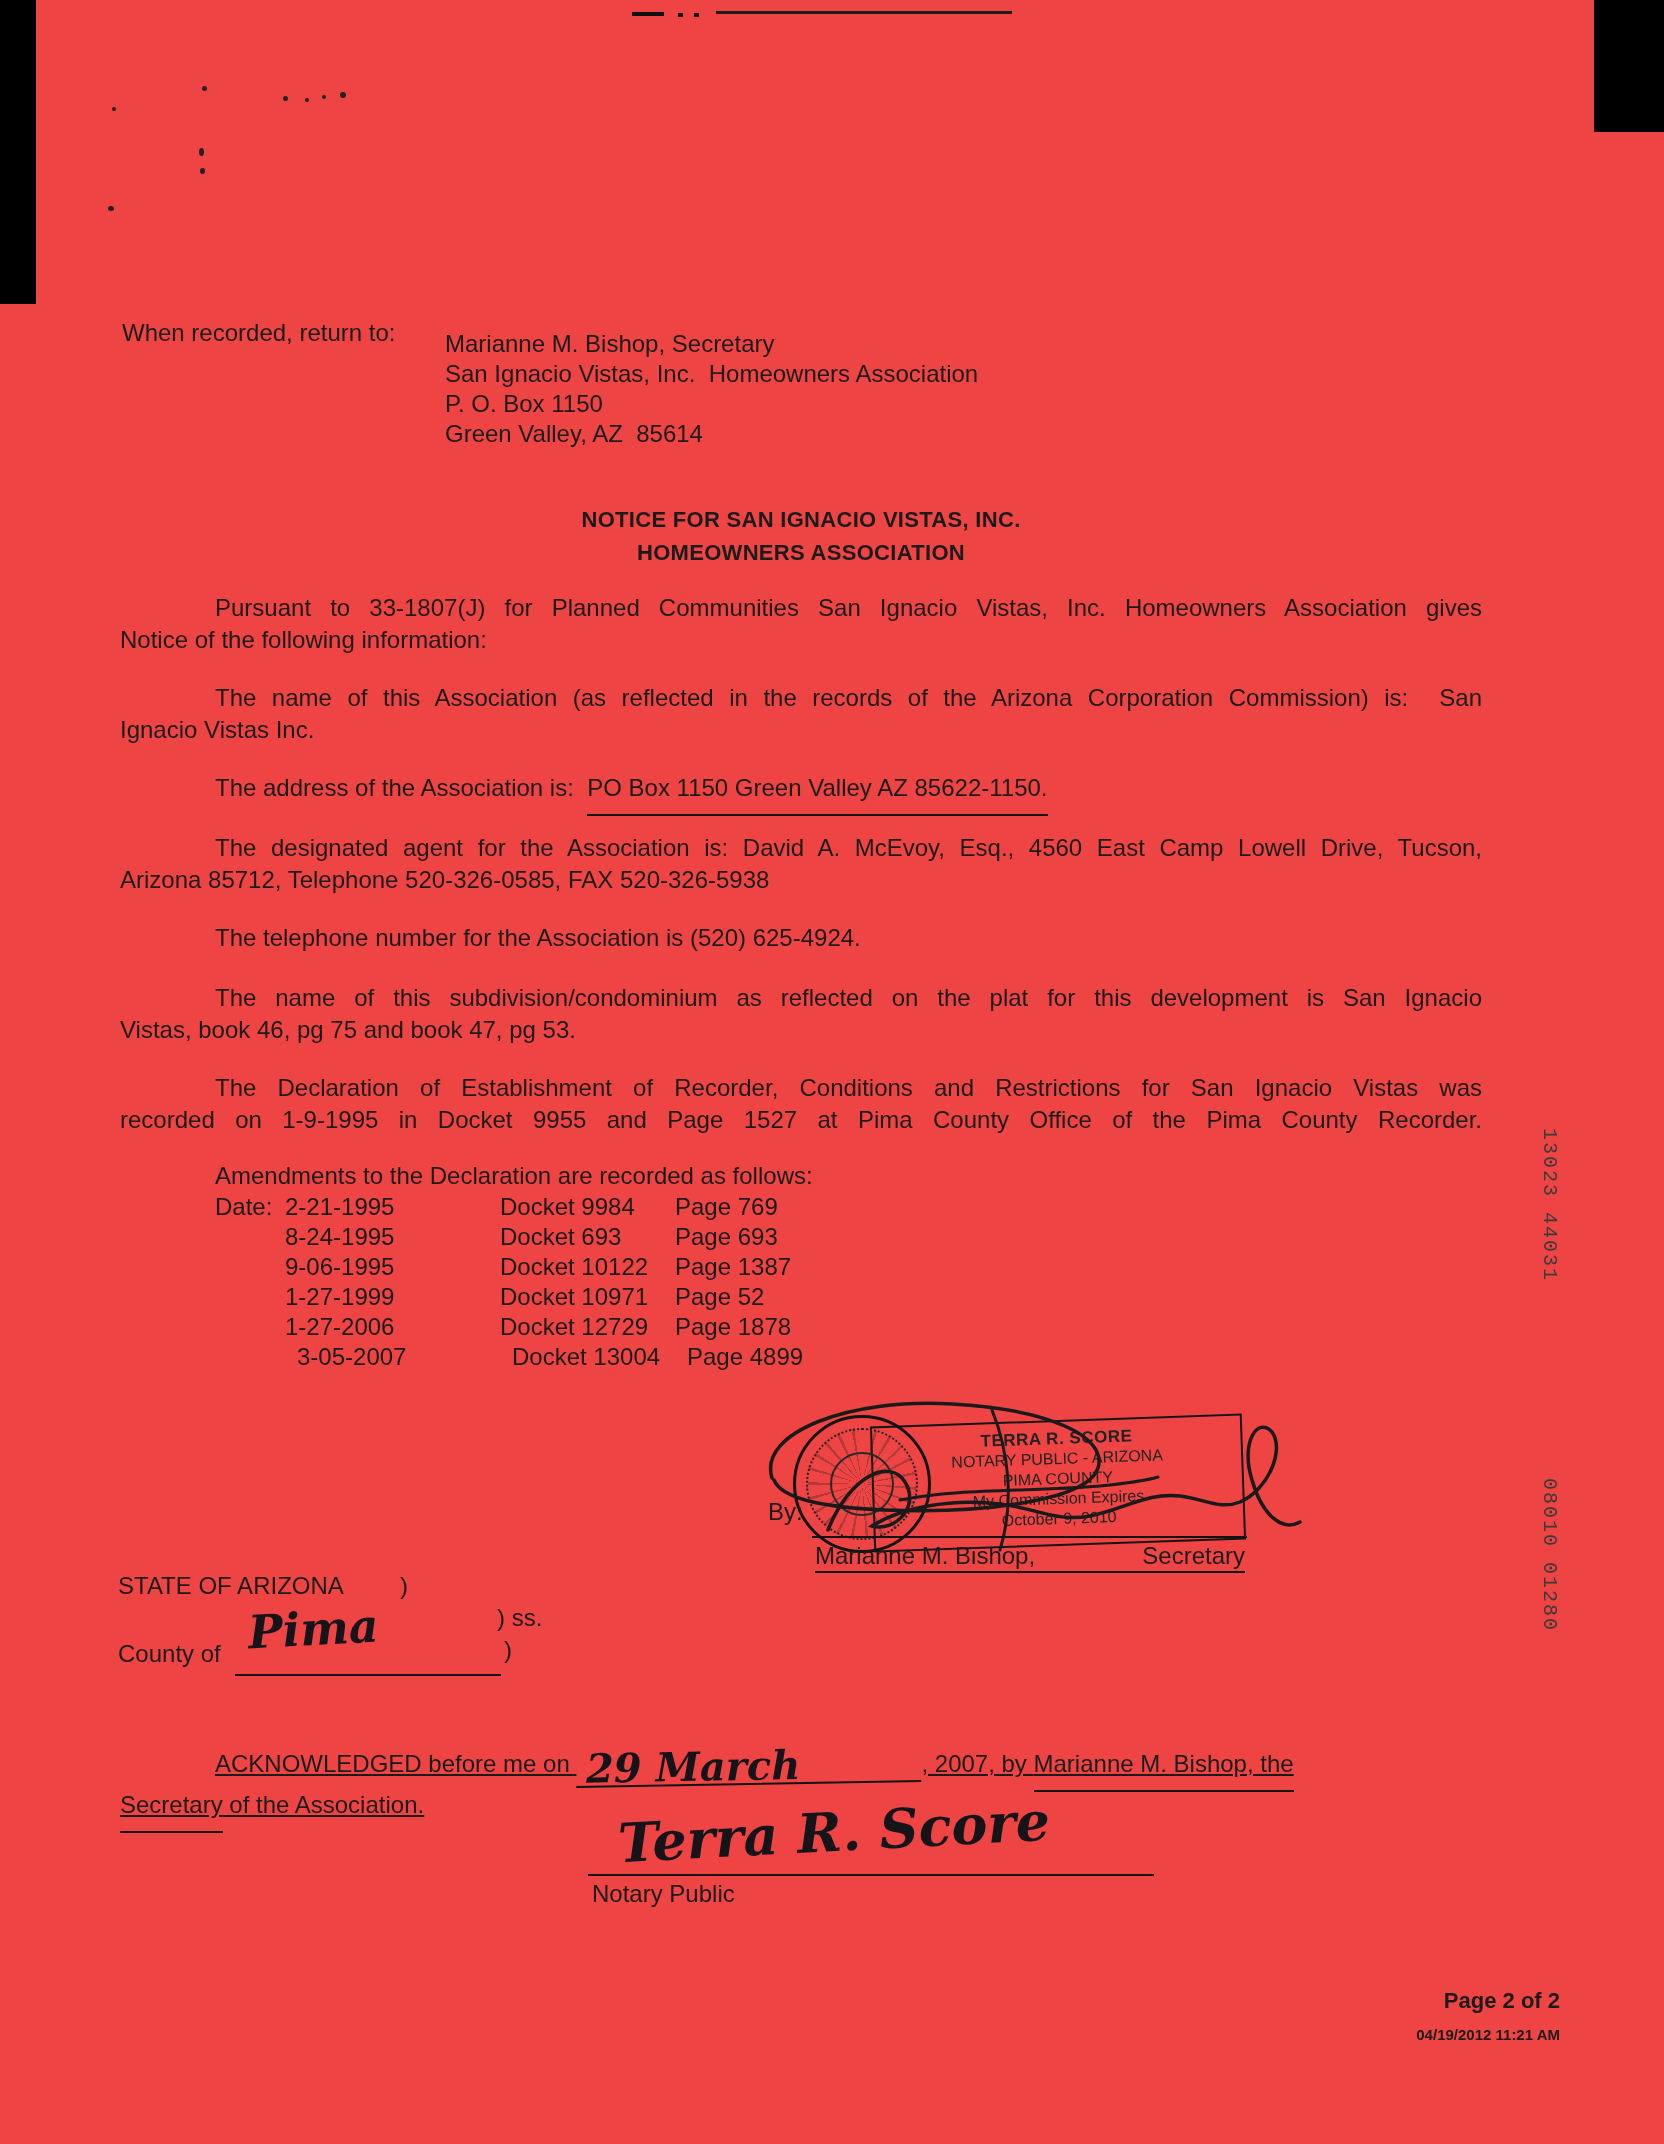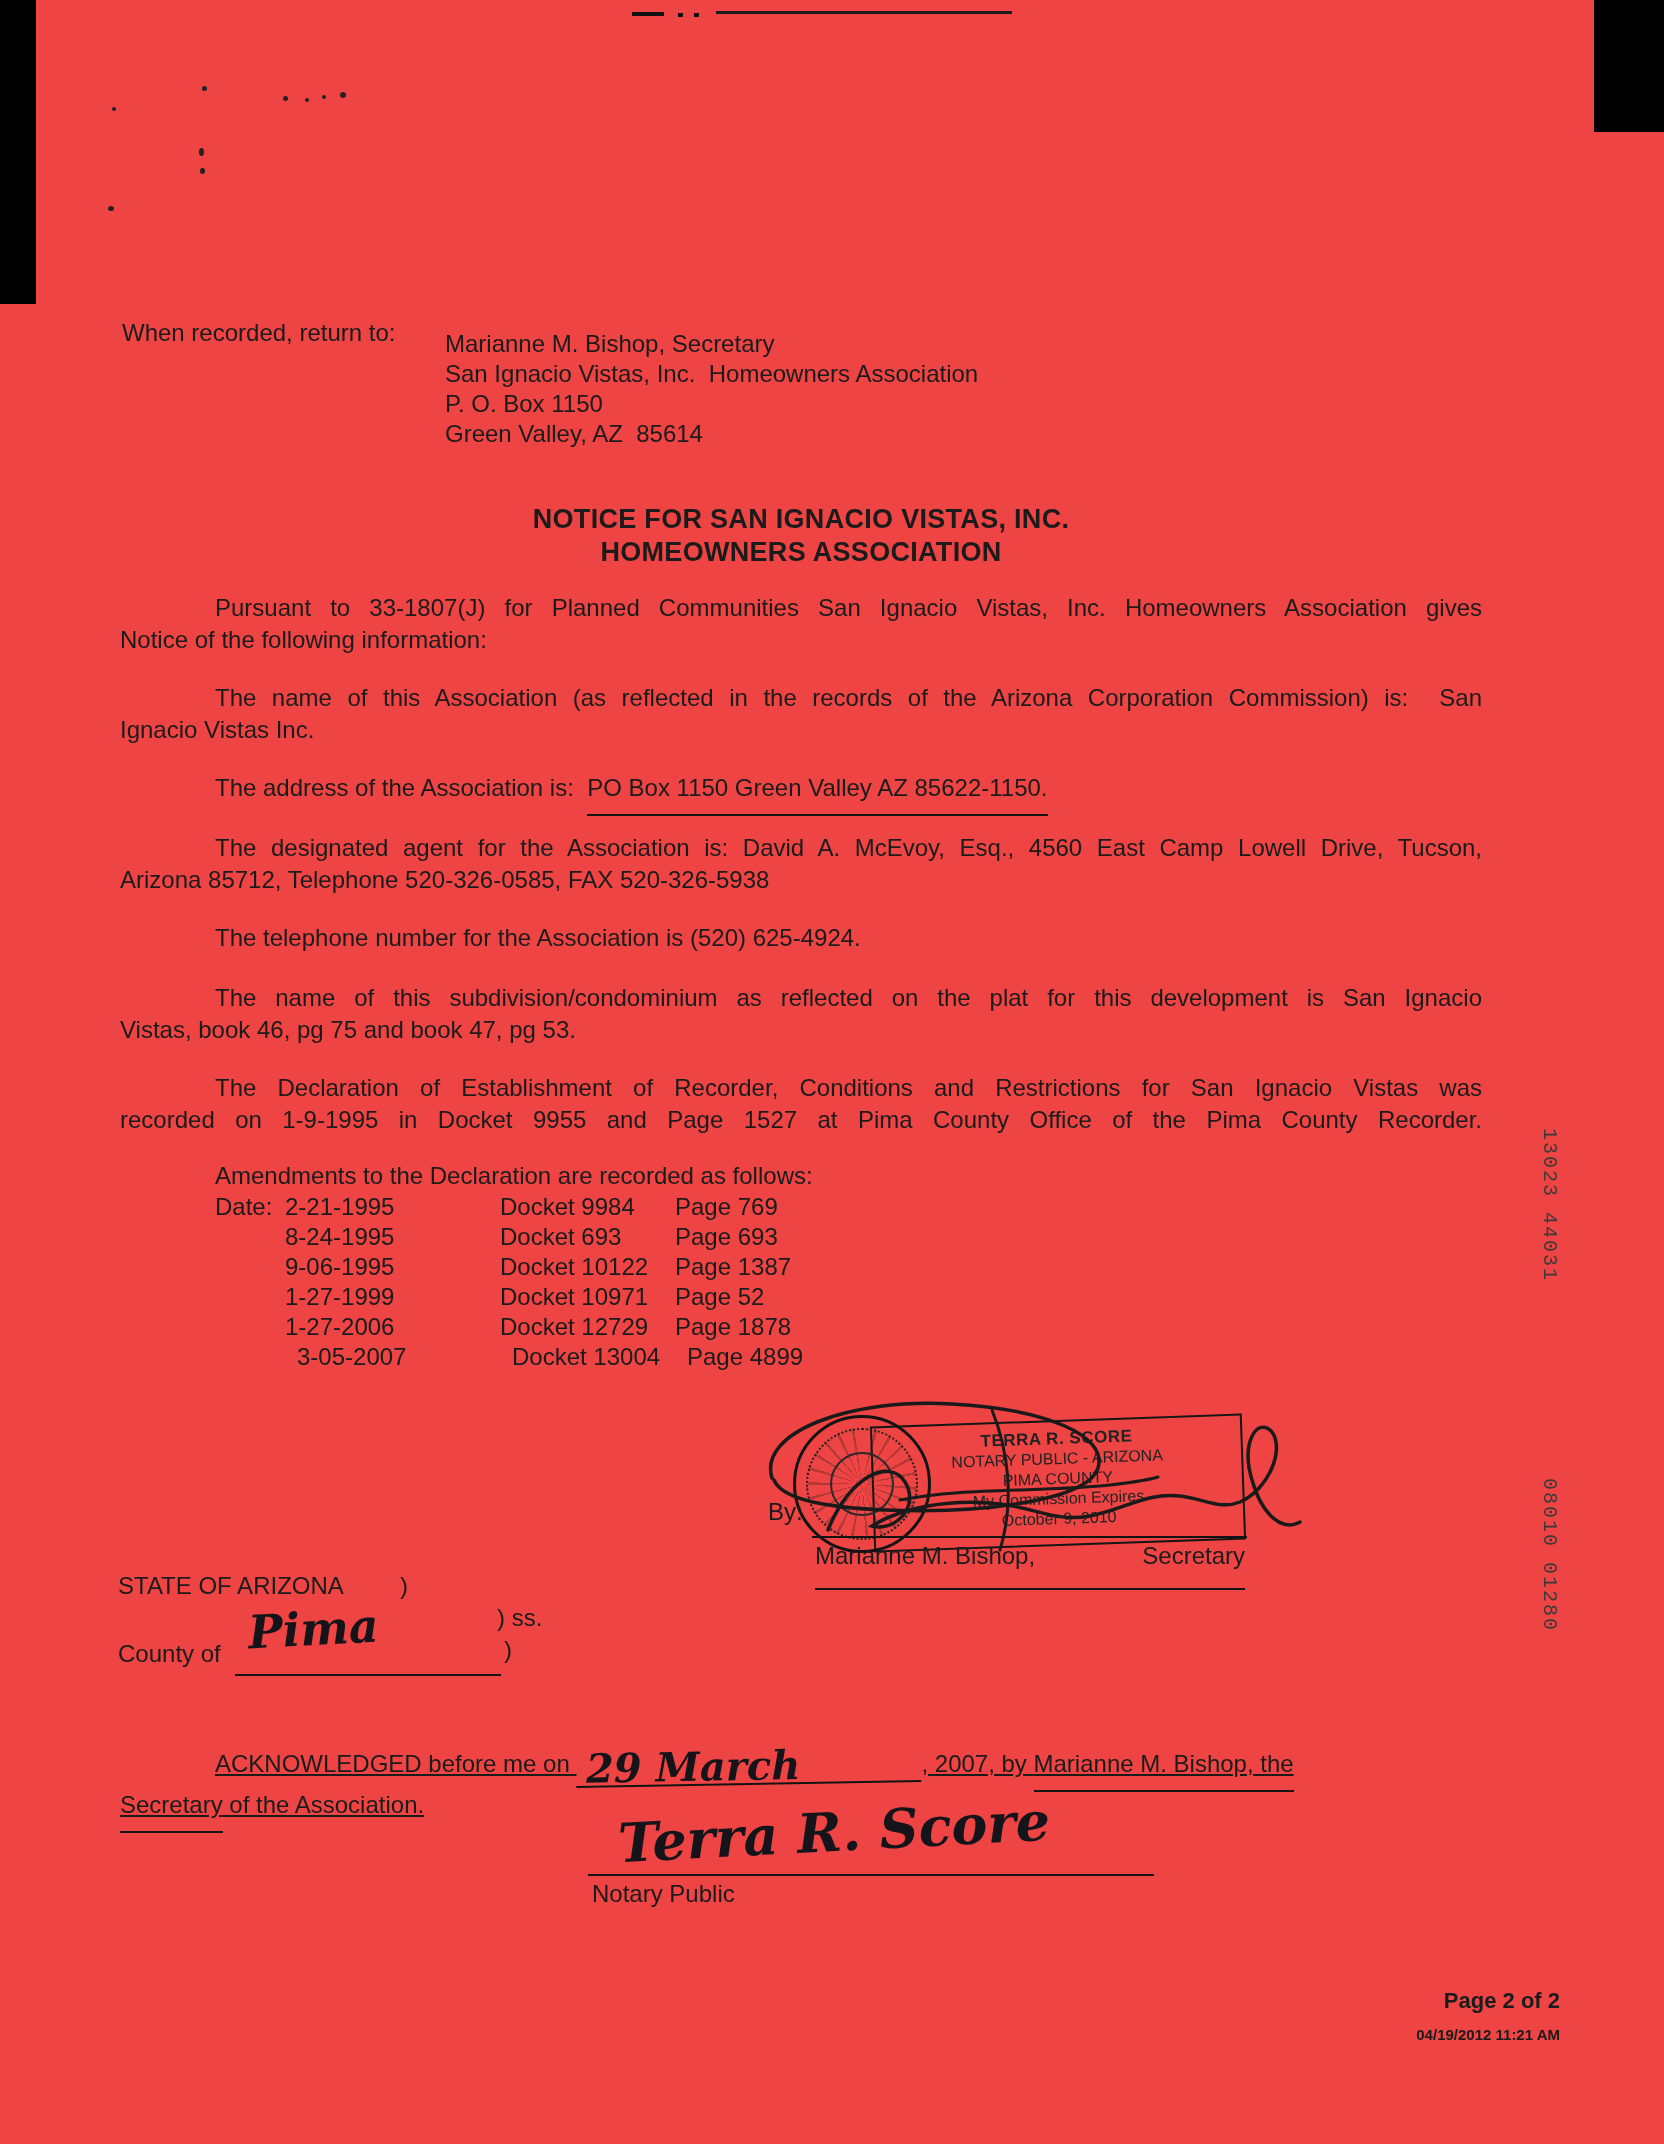--- a/index.html
+++ b/index.html
@@ -17,42 +17,42 @@
   .dotc2 { position:absolute; left:694px; top:13px; width:5px; height:4px; background:#111; }
   .topline{ position:absolute; left:716px; top:11px; width:296px; height:3px; background:#1c1c1c; }
   .speck { position:absolute; background:#222; border-radius:50%; }
   .para { position:absolute; left:120px; width:1362px; line-height:32px; }
   .line-indent { padding-left:95px; }
   .jline { text-align:justify; text-align-last:justify; }
   .u { border-bottom:2px solid #151515; padding-bottom:13px; }
   .return-block { position:absolute; left:122px; top:318px; width:1100px; line-height:30px; }
   .return-lines { position:absolute; left:323px; top:11px; width:760px; line-height:30px; }
   .doc-title { position:absolute; left:120px; top:503px; width:1362px; text-align:center;
-               font-weight:bold; font-size:27px; line-height:33px; letter-spacing:0.3px; }
+               font-weight:bold; font-size:22px; line-height:33px; letter-spacing:0.3px; }
   
   .amend { position:absolute; left:215px; top:1192px; line-height:30px; }
   .a-row { display:flex; }
   .a-label { width:70px; }
   .a-date  { width:215px; }
   .a-docket{ width:175px; }
   
   .stamp-box { position:absolute; left:872px; top:1420px; width:372px; height:126px;
                border:2px solid #161616; transform:rotate(-2deg); box-sizing:border-box;
                text-align:center; font-size:16px; line-height:20px; padding-top:7px; color:#222; }
   .stamp-box .s1 { font-weight:bold; font-size:17px; letter-spacing:0.5px; }
   .seal { position:absolute; left:793px; top:1415px; width:138px; height:138px;
           border-radius:50%; border:3px solid #131313; box-sizing:border-box; }
   .seal-inner { position:absolute; inset:10px; border-radius:50%; border:2px dotted #222;
           background:repeating-conic-gradient(from 0deg, transparent 0 13deg, rgba(25,25,25,0.28) 13deg 16deg); }
   .seal-core { position:absolute; inset:34px; border-radius:50%; border:2px solid #2a2a2a; }
   .sig-svg { position:absolute; left:700px; top:1380px; width:640px; height:210px; }
   .by-label { position:absolute; left:768px; top:1498px; }
   .by-rule { position:absolute; left:812px; top:1536px; width:435px; border-top:2px solid #131313; }
   .names-row { position:absolute; left:815px; top:1542px; width:430px; display:flex;
-               justify-content:space-between; border-bottom:2px solid #131313; padding-bottom:18px; }
+               justify-content:space-between; border-bottom:2px solid #131313; padding-bottom:1px; }
   
   .hand { font-family:"DejaVu Serif", serif; font-style:italic; font-weight:bold; color:#14141a; white-space:nowrap; }
   
   .state-text { position:absolute; left:118px; top:1572px; }
   .paren1 { position:absolute; left:400px; top:1572px; }
   .ss { position:absolute; left:497px; top:1604px; }
   .county-label { position:absolute; left:118px; top:1640px; }
   .county-hand { position:absolute; left:248px; top:1602px; font-size:46px; transform:rotate(-3deg); }
   .county-rule { position:absolute; left:235px; top:1674px; width:266px; border-top:2px solid #131313; }
   .paren2 { position:absolute; left:504px; top:1636px; }

